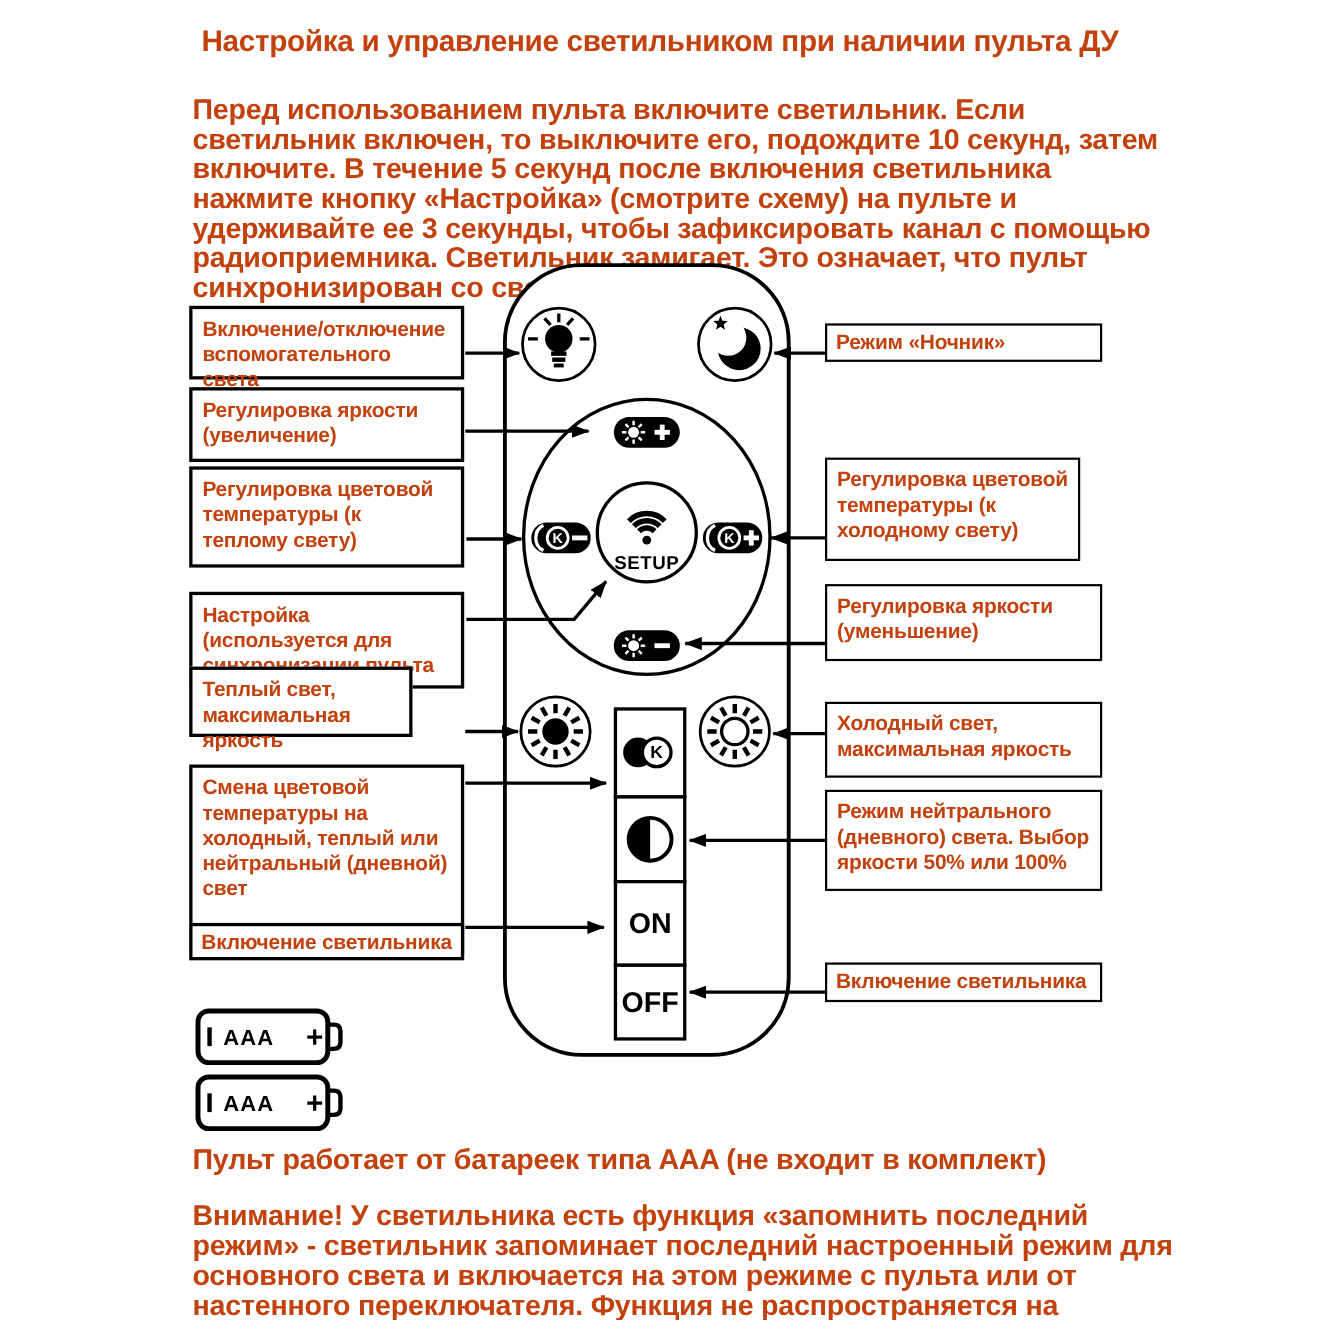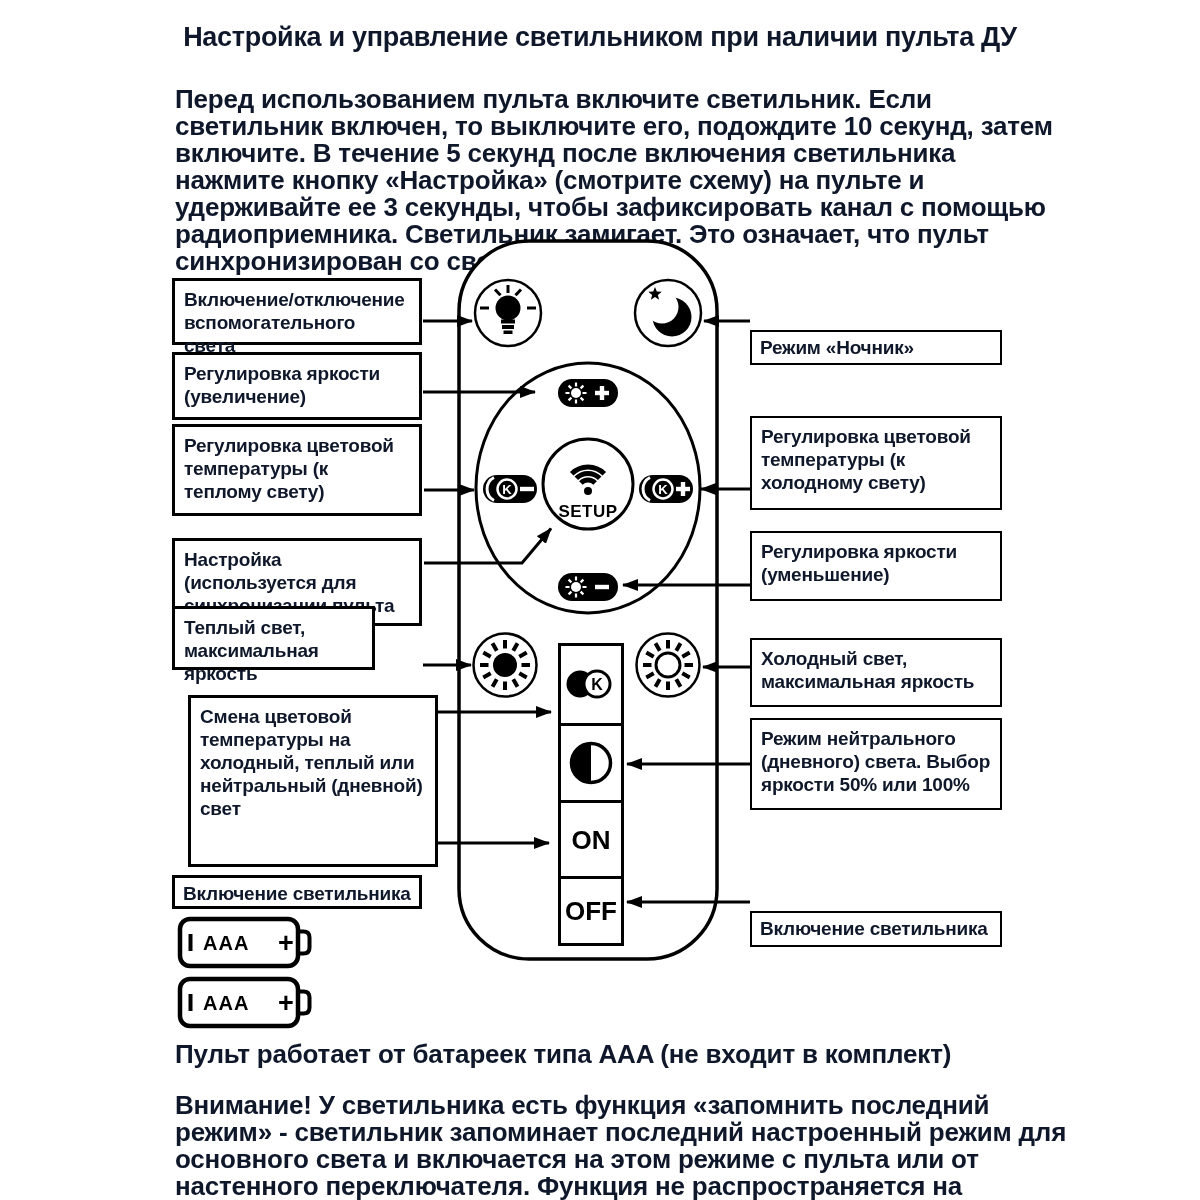--- a/index.html
+++ b/index.html
@@ -1,36 +1,36 @@
 <!DOCTYPE html>
 <html><head>
 <meta charset="utf-8">
 <style>
   html,body{margin:0;padding:0;background:#fff;}
-  .page{position:relative;width:1200px;height:1200px;background:#fff;color:#0f172a;
+  .page{position:relative;width:1200px;height:1200px;background:#fff;color:#c2410c;
         font-family:"Liberation Sans","DejaVu Sans",sans-serif;font-weight:700;overflow:hidden;}
   #title{position:absolute;top:22px;left:0;width:1200px;text-align:center;
          font-size:27px;letter-spacing:-0.3px;}
   .para{position:absolute;font-size:26px;line-height:27px;letter-spacing:-0.2px;}
   #intro{top:86px;left:175px;width:880px;}
   #battery-note{top:1041px;left:175px;width:900px;}
   #warning{top:1092px;left:175px;width:905px;}
   .callout{position:absolute;box-sizing:border-box;background:#fff;border:3px solid #000;
            font-size:19px;line-height:23px;padding:7px 9px;letter-spacing:-0.2px;}
   .callout.r{border-width:2.5px;}
-  .callout.one{padding:4px 8px;margin-top:36px;}
+  .callout.one{padding:4px 8px;}
   #b-l1{top:278px;left:172px;width:250px;height:67px;}
   #b-l2{top:352px;left:172px;width:250px;height:68px;}
   #b-l3{top:424px;left:172px;width:250px;height:92px;}
   #b-l4{top:538px;left:172px;width:250px;height:88px;}
   #b-l5{top:606px;left:172px;width:203px;height:64px;}
-  #b-l6{top:695px;left:188px;width:250px;height:172px;}
+  #b-l6{top:695px;left:172px;width:250px;height:172px;}
   #b-l7{top:839px;left:172px;width:250px;height:34px;}
   #b-r1{top:294px;left:750px;width:252px;height:35px;}
-  #b-r2{top:416px;left:750px;width:252px;height:94px;}
+  #b-r2{top:416px;left:750px;width:232px;height:94px;}
   #b-r3{top:531px;left:750px;width:252px;height:70px;}
   #b-r4{top:638px;left:750px;width:252px;height:69px;}
   #b-r5{top:718px;left:750px;width:252px;height:92px;}
   #b-r6{top:875px;left:750px;width:252px;height:36px;}
   svg{position:absolute;top:0;left:0;}
   .oc{fill:#fff;stroke:#000;stroke-width:2.5;}
   .cell{fill:#fff;stroke:#000;stroke-width:3;}
   .ln{stroke:#000;stroke-width:3;fill:none;marker-end:url(#ah);}
   .wl{stroke:#fff;fill:none;}
   text{font-family:"Liberation Sans","DejaVu Sans",sans-serif;font-weight:700;fill:#000;}

